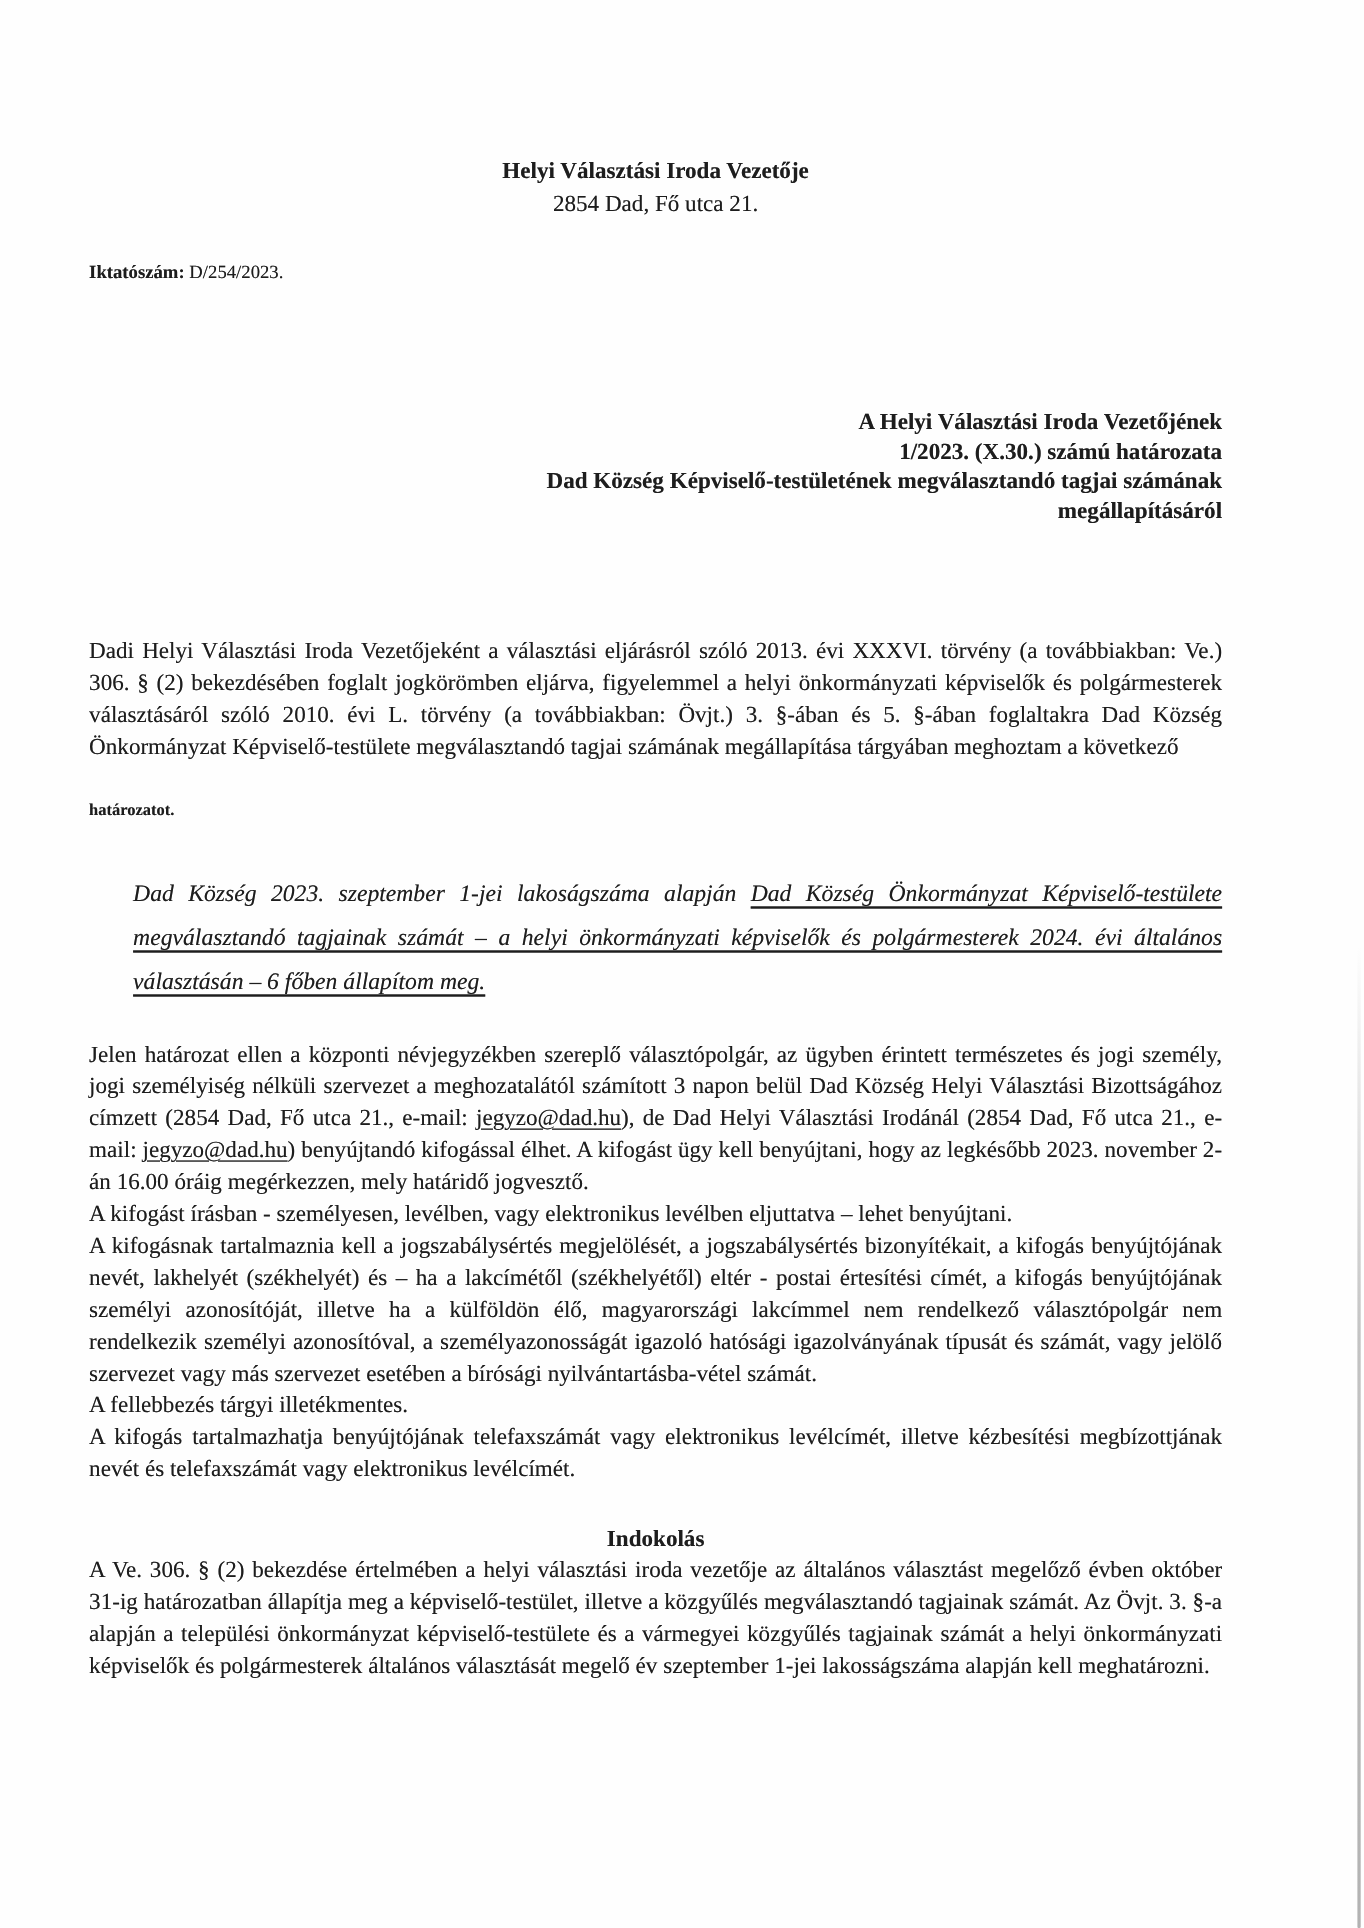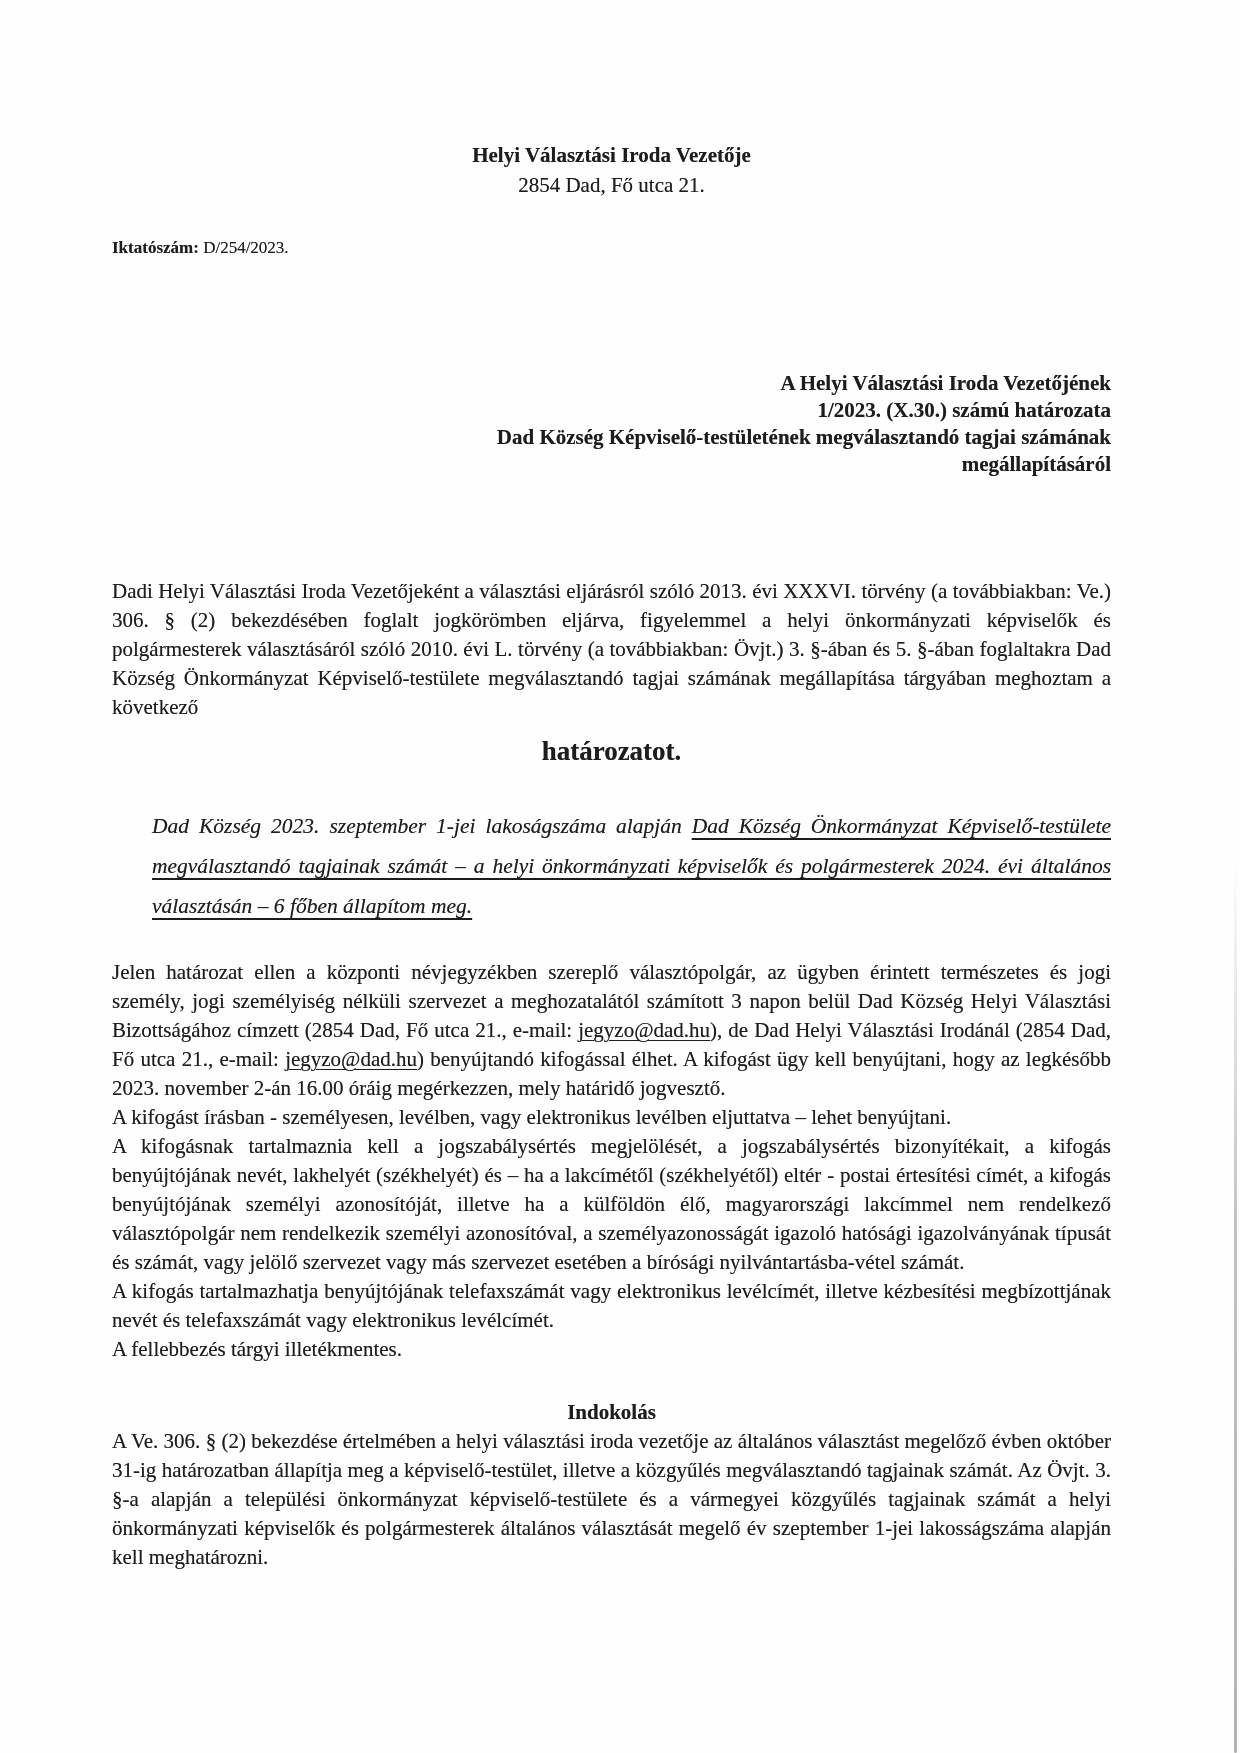--- a/index.html
+++ b/index.html
@@ -9,41 +9,41 @@
     width: 1240px;
     height: 1753px;
     margin: 0 auto;
     background: #fefefe;
     font-family: "Liberation Serif", "DejaVu Serif", serif;
     color: #1d1d1d;
     overflow: hidden;
     -webkit-font-smoothing: antialiased;
   }
   .content {
-    padding: 0 129px 0 112px; 
+    padding: 0 129px 0 81px; 
     font-family: Liberation Serif, serif;
   }
   .scan-text { text-shadow: 0 0 0.45px rgba(30,30,30,0.55); }
 
   
   .doc-header { margin-top: 140px; text-align: center; font-size: 21px; line-height: 30px; }
   .doc-header .office { font-weight: bold; }
   .doc-header .address { font-weight: normal; }
 
   
   .ref-line { margin-top: 34px; font-size: 17px; line-height: 27px; text-align: left; }
   .ref-line .ref-label { font-weight: bold; }
 
   
   .title-block { margin-top: 109px; text-align: right; font-weight: bold; font-size: 21px; line-height: 27px; }
 
   
   .para { font-size: 21px; line-height: 29px; text-align: justify; margin: 0; }
   .preamble { margin-top: 99px; }
-  .decision-word { margin-top: 15px; text-align: center; font-weight: bold; font-size: 27px; line-height: 29px; }
+  .decision-word { margin-top: 30px; font-weight: bold; font-size: 15px; line-height: 29px; }
 
   .decision-para {
     margin-top: 40px;
     font-style: italic;
     font-size: 21.5px;
     line-height: 40px;
     text-align: justify;
     margin-left: 40px;
   }
   .u {
@@ -99,22 +99,22 @@
     <p class="para preamble">Dadi Helyi Választási Iroda Vezetőjeként a választási eljárásról szóló 2013. évi XXXVI. törvény (a továbbiakban: Ve.) 306. § (2) bekezdésében foglalt jogkörömben eljárva, figyelemmel a helyi önkormányzati képviselők és polgármesterek választásáról szóló 2010. évi L. törvény (a továbbiakban: Övjt.) 3. §-ában és 5. §-ában foglaltakra Dad Község Önkormányzat Képviselő-testülete megválasztandó tagjai számának megállapítása tárgyában meghoztam a következő</p>
 
     <div class="decision-word">határozatot.</div>
 
     <p class="decision-para"><span>Dad Község 2023. szeptember 1-jei lakoságszáma alapján </span><span class="u">Dad Község Önkormányzat Képviselő-testülete megválasztandó tagjainak számát – a helyi önkormányzati képviselők és polgármesterek 2024. évi általános választásán – 6 főben állapítom meg.</span></p>
 
     <div class="appeal-block">
       <p class="para"><span>Jelen határozat ellen a központi névjegyzékben szereplő választópolgár, az ügyben érintett természetes és jogi személy, jogi személyiség nélküli szervezet a meghozatalától számított 3 napon belül Dad Község Helyi Választási Bizottságához címzett (2854 Dad, Fő utca 21., e-mail: </span><span class="u-mail">jegyzo@dad.hu</span><span>), de Dad Helyi Választási Irodánál (2854 Dad, Fő utca 21., e-mail: </span><span class="u-mail">jegyzo@dad.hu</span><span>) benyújtandó kifogással élhet. A kifogást ügy kell benyújtani, hogy az legkésőbb 2023. november 2-án 16.00 óráig megérkezzen, mely határidő jogvesztő.</span></p>
       <p class="para">A kifogást írásban - személyesen, levélben, vagy elektronikus levélben eljuttatva – lehet benyújtani.</p>
       <p class="para">A kifogásnak tartalmaznia kell a jogszabálysértés megjelölését, a jogszabálysértés bizonyítékait, a kifogás benyújtójának nevét, lakhelyét (székhelyét) és – ha a lakcímétől (székhelyétől) eltér - postai értesítési címét, a kifogás benyújtójának személyi azonosítóját, illetve ha a külföldön élő, magyarországi lakcímmel nem rendelkező választópolgár nem rendelkezik személyi azonosítóval, a személyazonosságát igazoló hatósági igazolványának típusát és számát, vagy jelölő szervezet vagy más szervezet esetében a bírósági nyilvántartásba-vétel számát.</p>
+      <p class="para">A fellebbezés tárgyi illetékmentes.</p>
       <p class="para">A kifogás tartalmazhatja benyújtójának telefaxszámát vagy elektronikus levélcímét, illetve kézbesítési megbízottjának nevét és telefaxszámát vagy elektronikus levélcímét.</p>
-      <p class="para">A fellebbezés tárgyi illetékmentes.</p>
     </div>
 
     <div class="section-heading">Indokolás</div>
 
     <p class="para justification">A Ve. 306. § (2) bekezdése értelmében a helyi választási iroda vezetője az általános választást megelőző évben október 31-ig határozatban állapítja meg a képviselő-testület, illetve a közgyűlés megválasztandó tagjainak számát. Az Övjt. 3. §-a alapján a települési önkormányzat képviselő-testülete és a vármegyei közgyűlés tagjainak számát a helyi önkormányzati képviselők és polgármesterek általános választását megelő év szeptember 1-jei lakosságszáma alapján kell meghatározni.</p>
 
   </div>
 
   <div class="edge-artifact"></div>
 </div>

